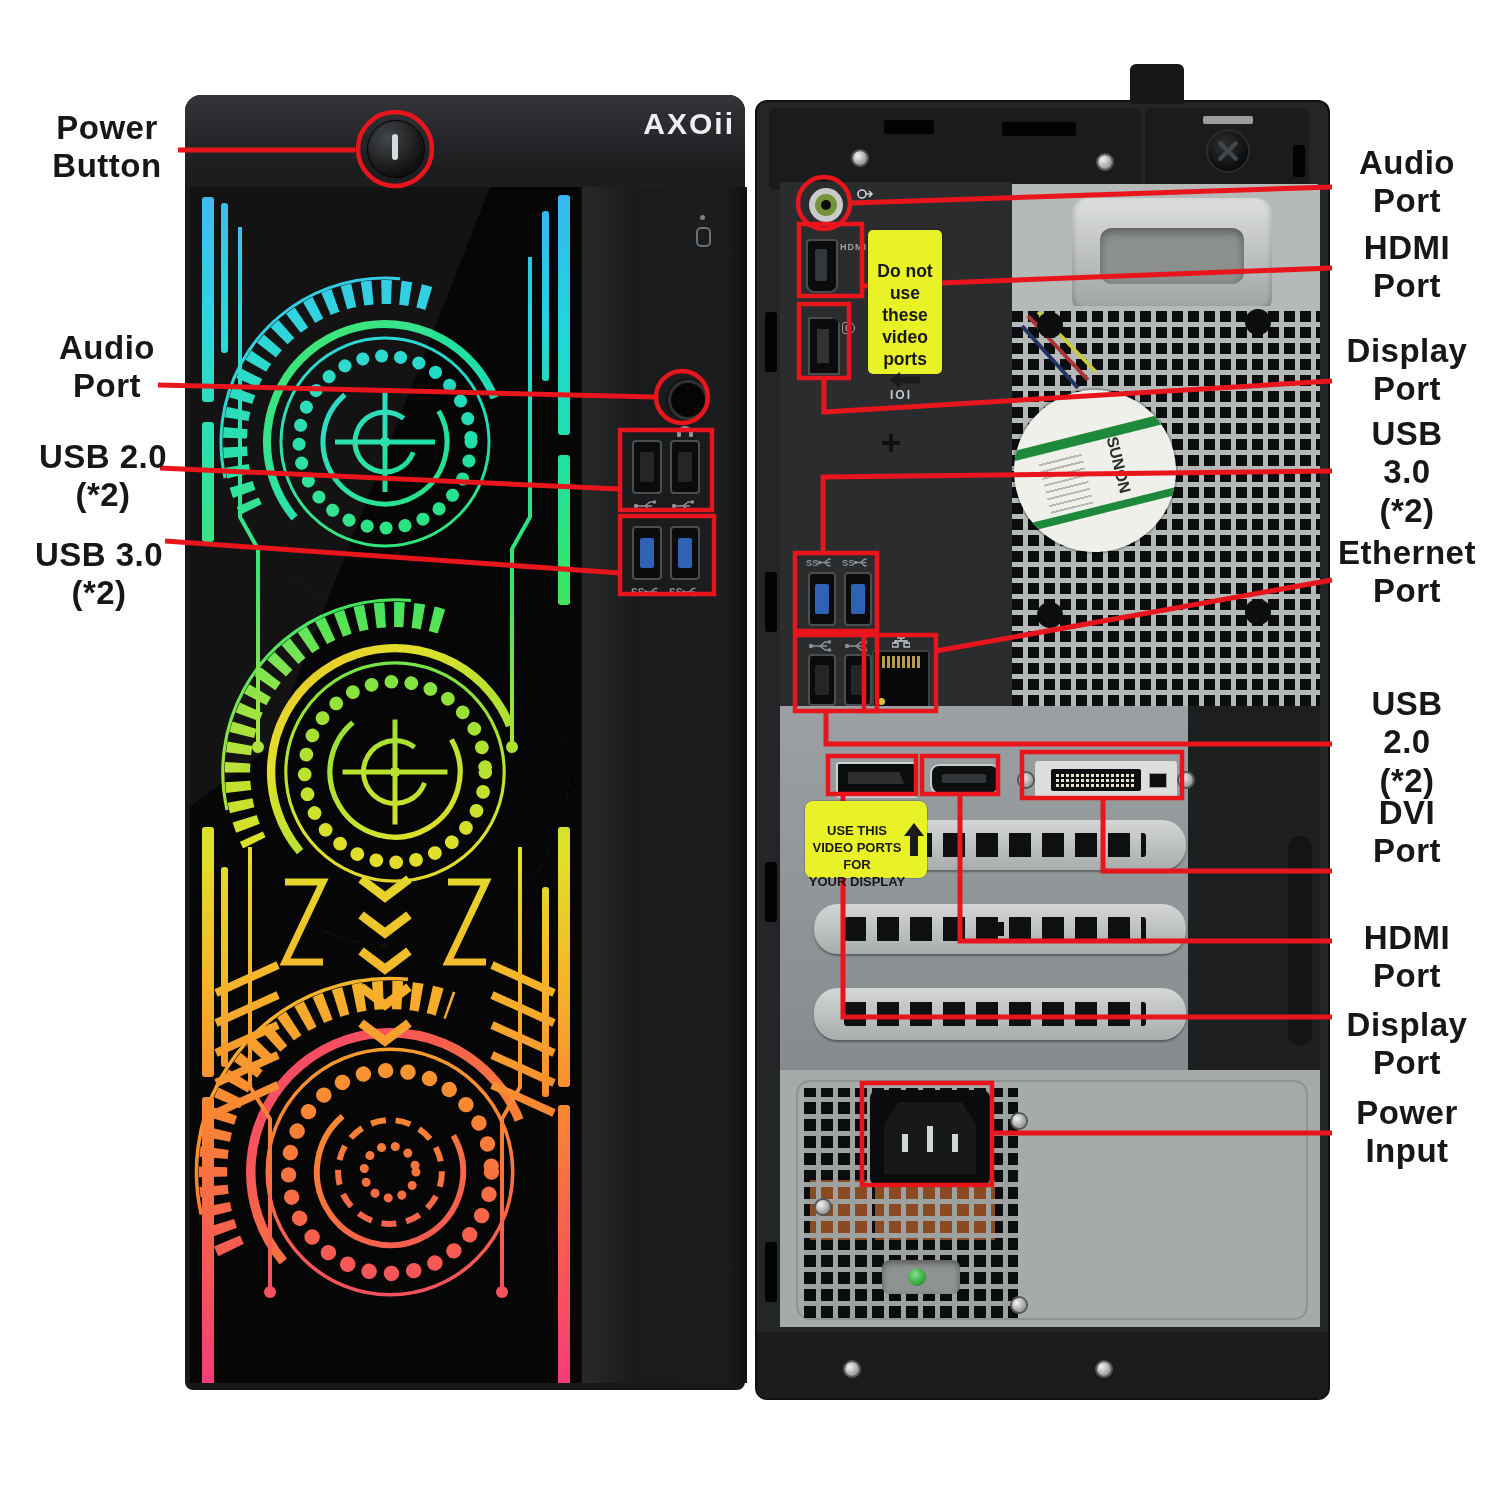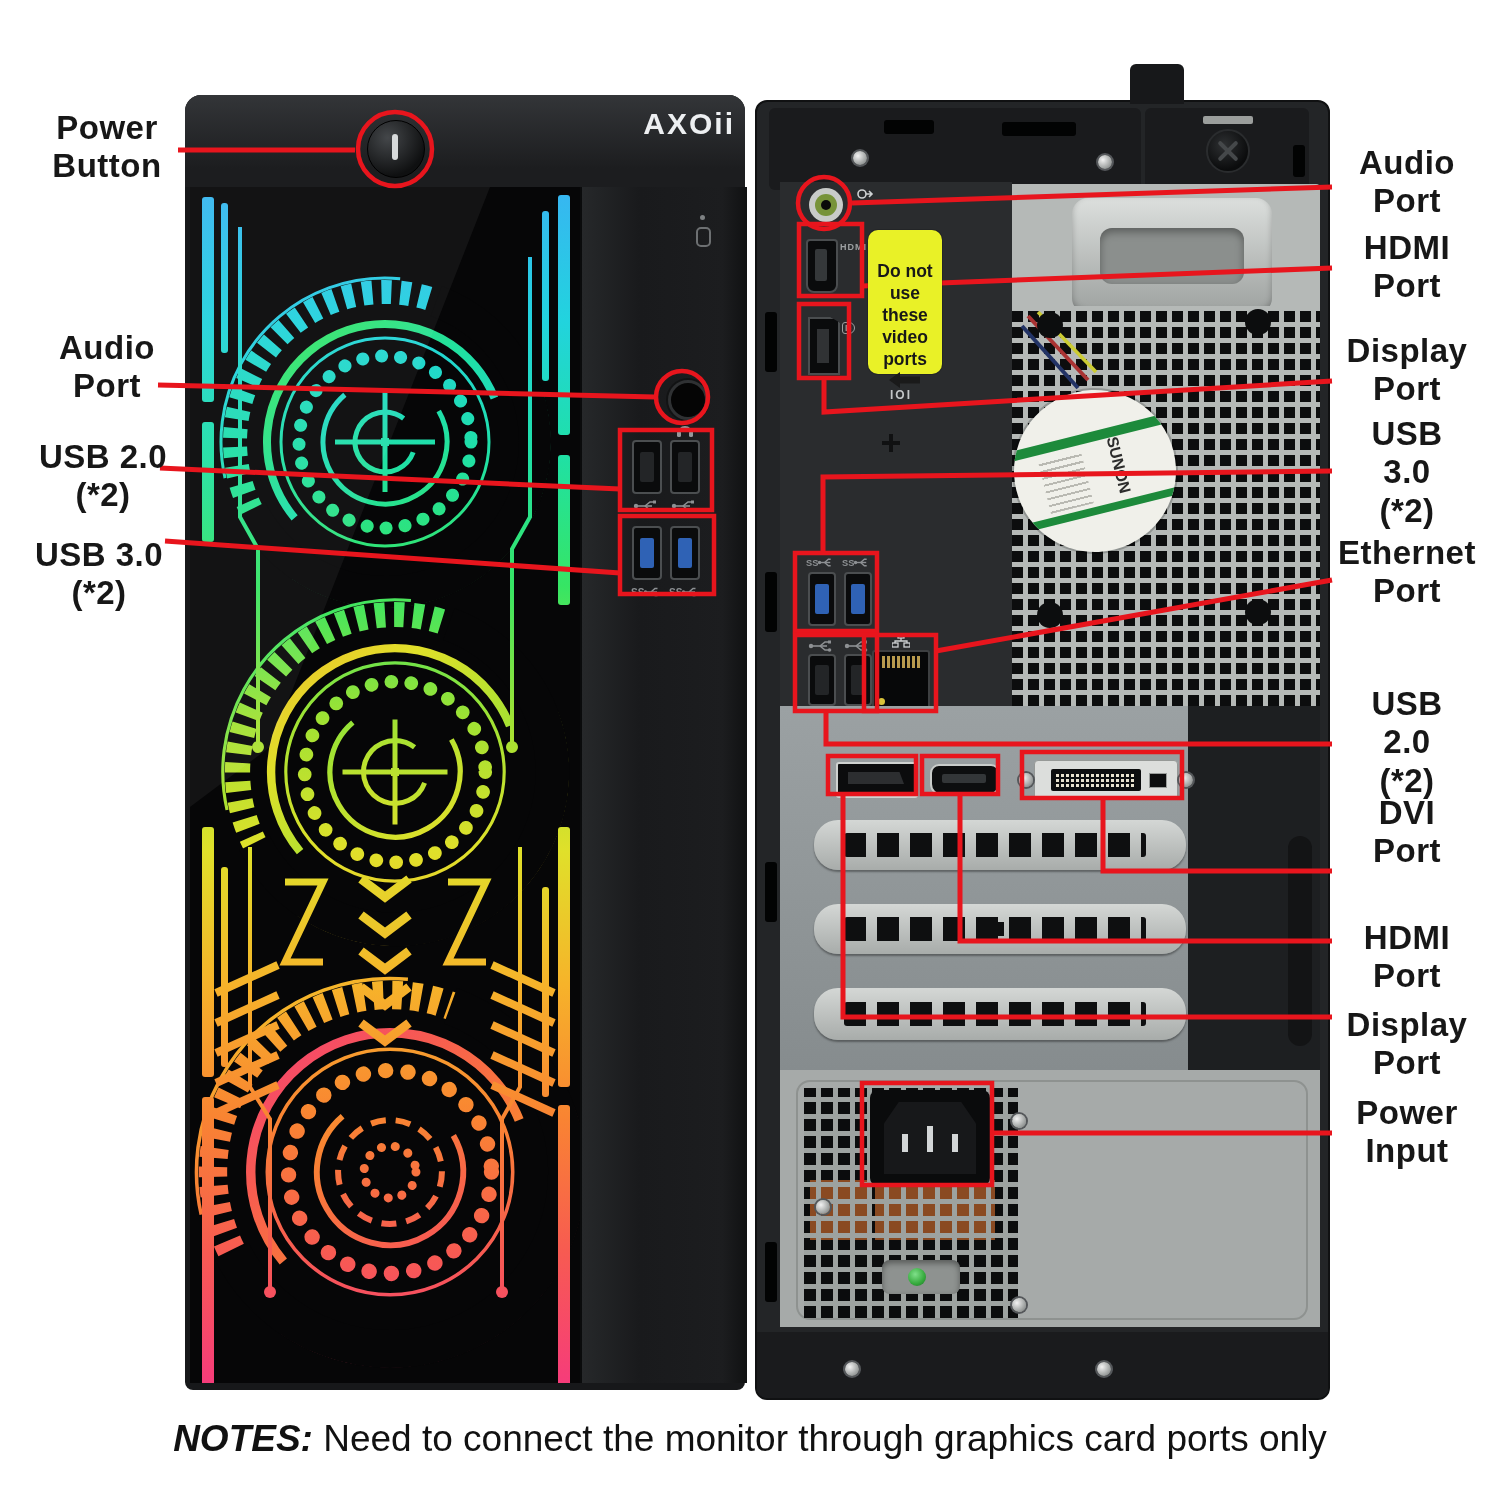--- a/index.html
+++ b/index.html
@@ -49,21 +49,21 @@
             background:linear-gradient(180deg,#9ba1a3,#868c8e);}
   .cover{background:linear-gradient(180deg,#d4d7d5,#a8acaa);border-radius:24px;
          box-shadow:0 2px 2px rgba(0,0,0,.35);}
   .holes{background-image:repeating-linear-gradient(90deg,#0e0f10 0 22px, rgba(0,0,0,0) 22px 33px);
          border-radius:3px;}
   .psu{left:23px;top:968px;width:540px;height:257px;background:#a6aaa9;}
   .psu-grid{background-image:
         repeating-linear-gradient(0deg, rgba(0,0,0,0) 0 12px, #9da2a0 12px 17px),
         repeating-linear-gradient(90deg, #0b0c0d 0 12px, #9da2a0 12px 17px);}
   .copper{mix-blend-mode:lighten;background:#8a4a22;}
-  .note{position:absolute;z-index:41;border-radius:10px;background:var(--yellow,#e9f127);
+  .note{position:absolute;z-index:41;border-radius:5px;background:var(--yellow,#e9f127);
         color:#181818;font-weight:700;text-align:center;box-shadow:0 0 0 1px rgba(0,0,0,.15);}
   .footer{position:absolute;left:0;top:1418px;width:1500px;text-align:center;color:#111;
           font-size:37px;z-index:40;}
   .footer .p{font-weight:700;font-style:italic;}
   .molded{position:absolute;color:#9da0a2;font-weight:700;}
 </style>
 </head>
 <body>
 
 <div id="canvas">
@@ -428,20 +428,29 @@
   <div class="note" style="left:868px;top:230px;width:74px;height:136px;font-size:17.5px;line-height:1.26;padding-top:8px;white-space:pre-line;">
     <span>Do not
 use
 these
 video
 ports</span>
     <svg width="32" height="16" viewBox="0 0 32 16" style="margin-top:2px;">
       <polygon points="0,8 11,0 11,4.5 31,4.5 31,11.5 11,11.5 11,16" fill="#1a1a1a"></polygon>
     </svg>
   </div>
+  <div class="note" style="left:805px;top:801px;width:122px;height:72px;font-size:13px;line-height:1.3;border-radius:8px;padding-top:5px;white-space:pre-line;">
+    <span style="display:block;padding-right:18px;">USE THIS
+VIDEO PORTS
+FOR
+YOUR DISPLAY</span>
+    <svg class="a" style="right:3px;top:22px;" width="20" height="34" viewBox="0 0 20 34">
+      <polygon points="10,0 20,13 14,13 14,33 6,33 6,13 0,13" fill="#1a1a1a"></polygon>
+    </svg>
+  </div>
 
   <div class="lbl" style="left:107px;top:147px;">Power
 Button</div>
   <div class="lbl" style="left:107px;top:367px;">Audio
 Port</div>
   <div class="lbl" style="left:103px;top:476px;">USB 2.0
 (*2)</div>
   <div class="lbl" style="left:99px;top:574px;">USB 3.0
 (*2)</div>
 
@@ -458,16 +467,13 @@
   <div class="lbl" style="left:1407px;top:742px;">USB 2.0
 (*2)</div>
   <div class="lbl" style="left:1407px;top:832px;">DVI Port</div>
   <div class="lbl" style="left:1407px;top:957px;">HDMI
 Port</div>
   <div class="lbl" style="left:1407px;top:1044px;">Display
 Port</div>
   <div class="lbl" style="left:1407px;top:1132px;">Power
 Input</div>
 
-  <div class="footer">
-    <span class="p">NOTES:</span><span> Need to connect the monitor through graphics card ports only</span>
-  </div>
 </div>
 
 </body></html>

